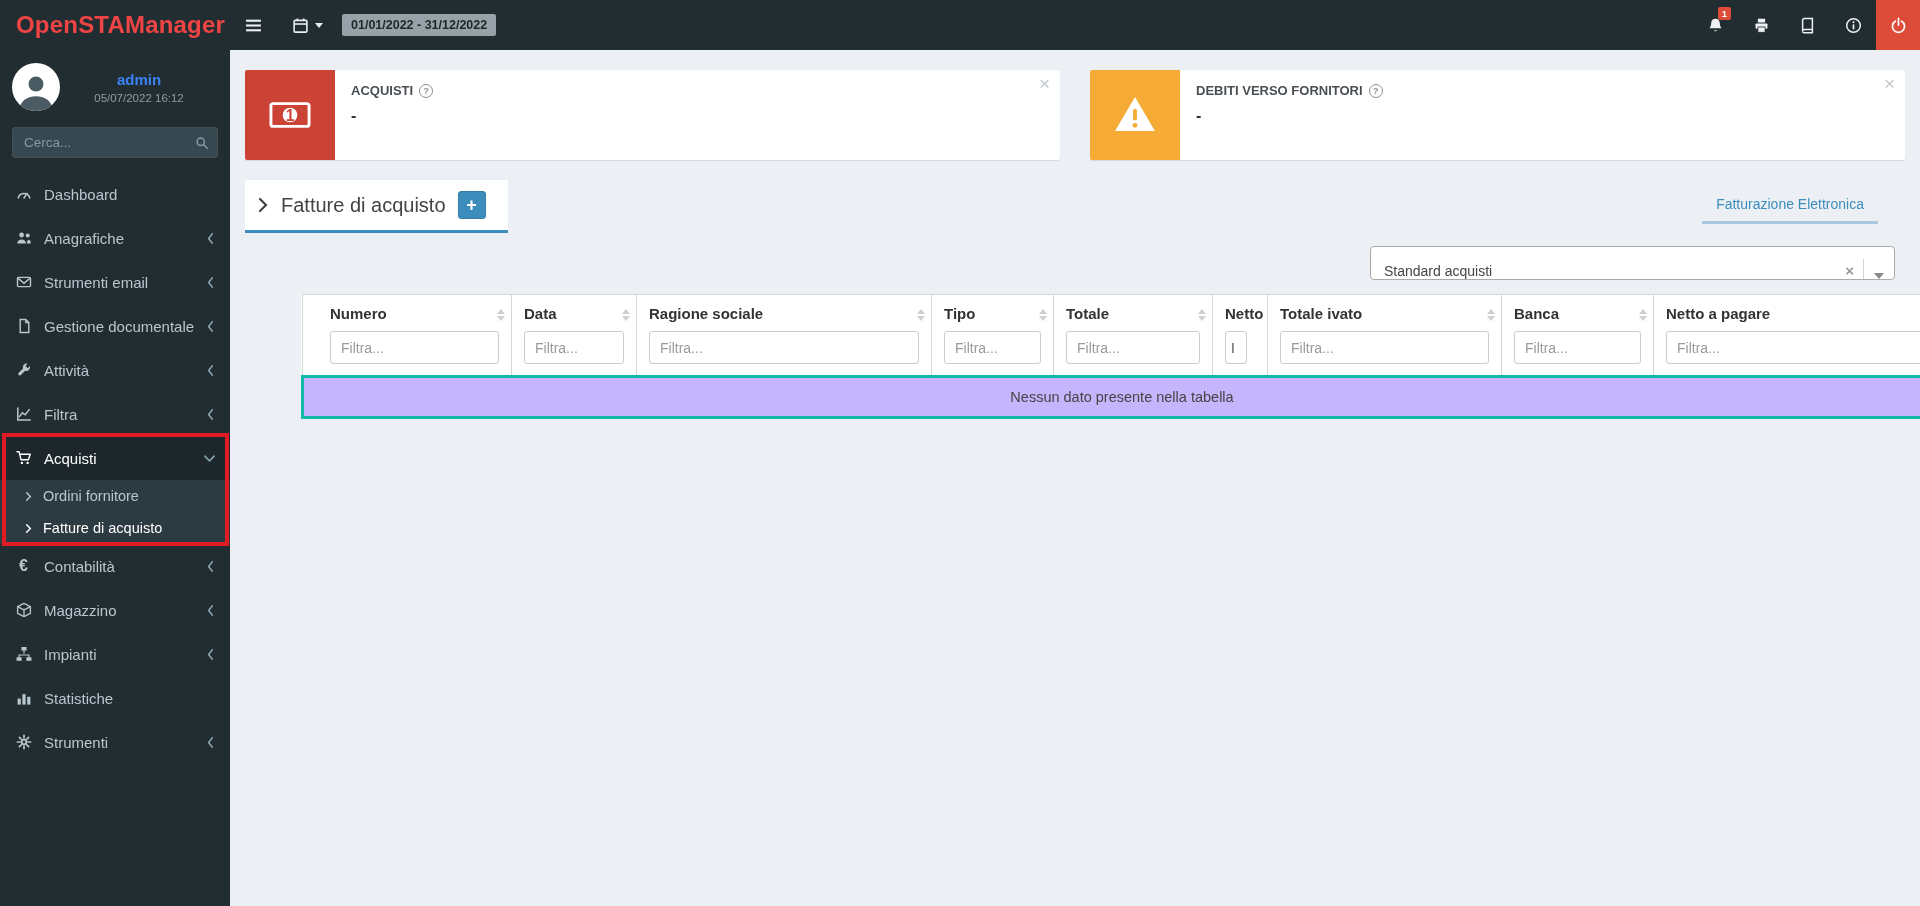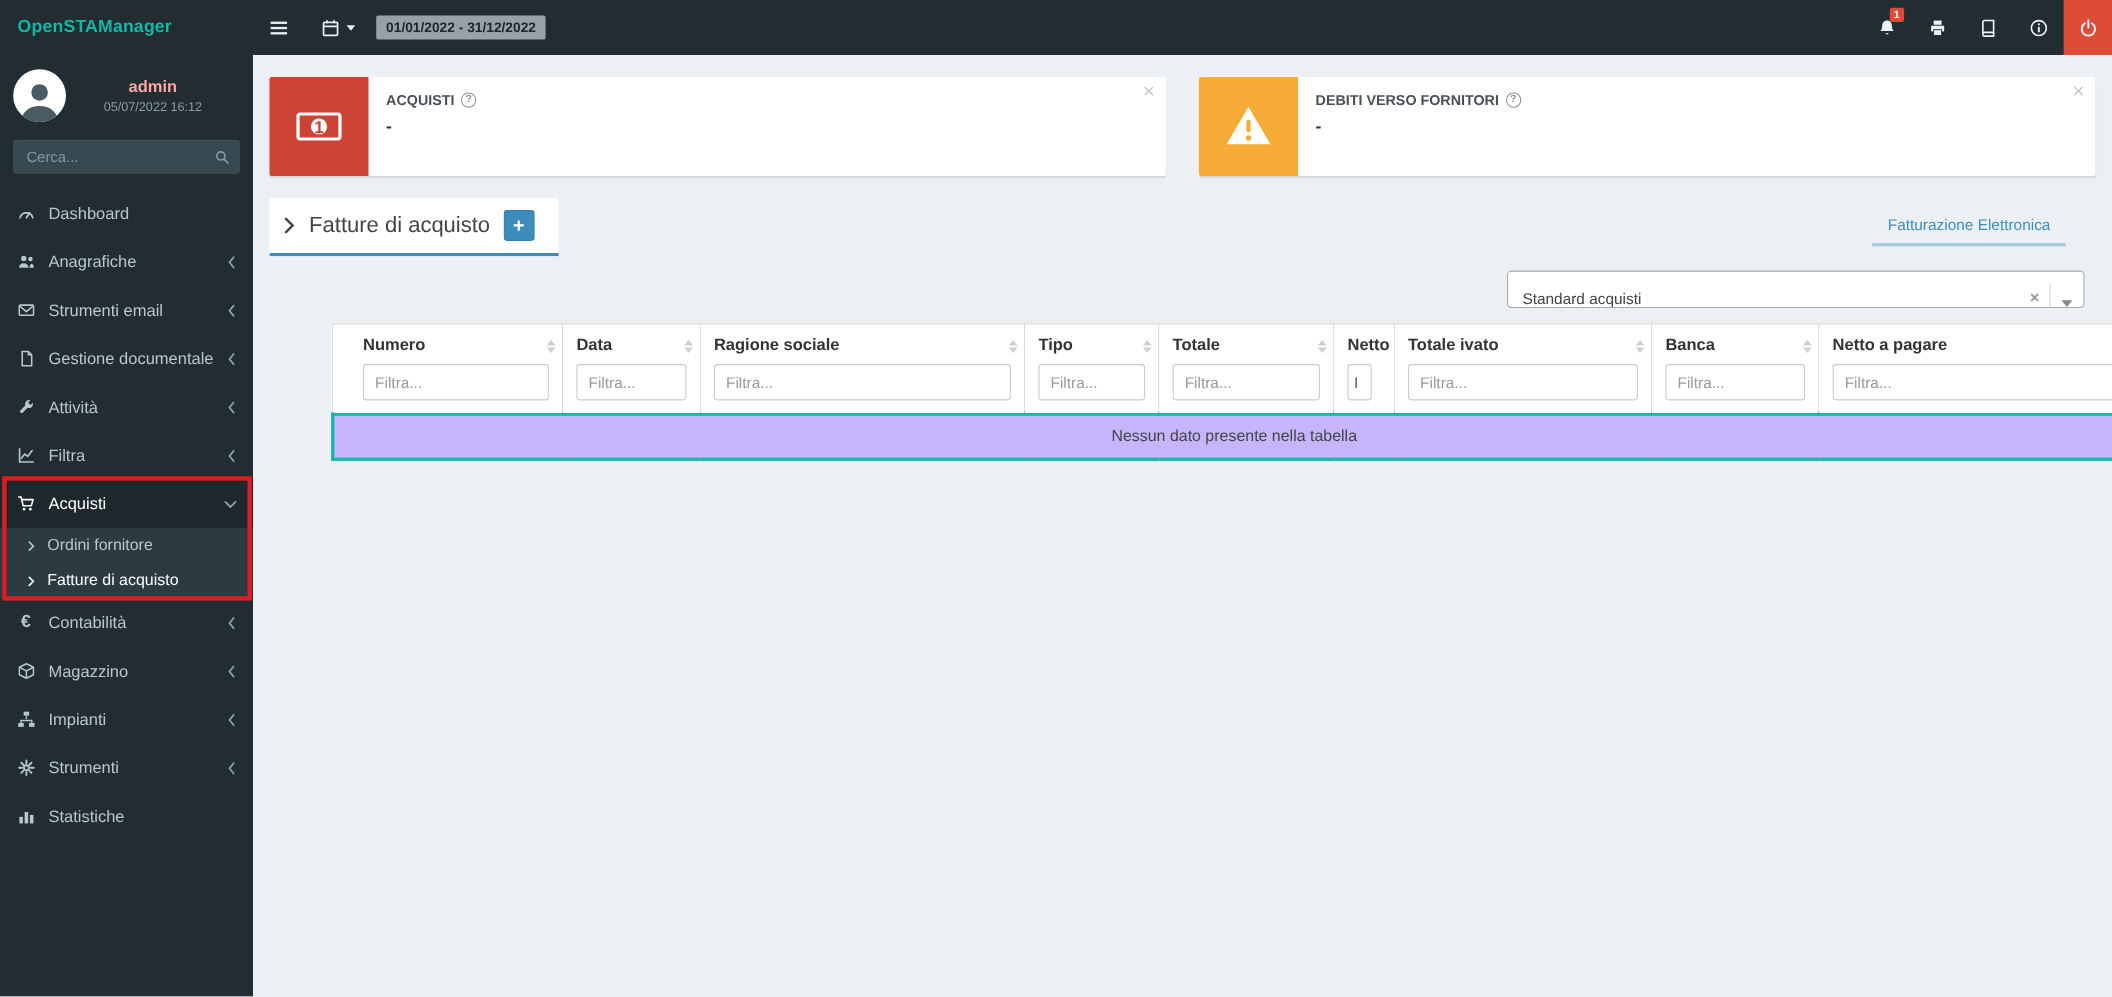--- a/index.html
+++ b/index.html
@@ -7,42 +7,42 @@
   body {
     font-family:"Liberation Sans","DejaVu Sans",sans-serif;
     background:#ecf0f5; color:#333; overflow:hidden; position:relative;
   }
   svg { display:block; }
 
   
   .topbar { position:absolute; top:0; left:0; right:0; height:50px;
     background:#222d32; display:flex; align-items:stretch; z-index:20; }
   .logo { width:230px; display:flex; align-items:center; padding-left:16px;
-    color:#14b8a6; font-size:16px; font-weight:bold; letter-spacing:.2px; background:#222d32; }
+    color:#ef4444; font-size:24px; font-weight:bold; letter-spacing:.2px; background:#222d32; }
   .nav-btn { display:flex; align-items:center; justify-content:center;
     padding:0 15px; color:#e9eef1; cursor:pointer; }
   .date-badge { align-self:center; margin-left:4px; background:#97a1a8; color:#1c262b;
     font-size:12.5px; font-weight:600; padding:4px 9px; border-radius:2px; cursor:pointer; }
   .top-spacer { flex:1; }
   .icon-btn { width:46px; display:flex; align-items:center; justify-content:center;
     color:#eef2f4; cursor:pointer; position:relative; }
   .icon-btn.power { background:#dd4b39; width:44px; }
   .notif-badge { position:absolute; top:7px; right:7px; background:#dd4b39; color:#fff;
     font-size:9.5px; font-weight:bold; padding:1px 4px; border-radius:2px; line-height:1.2; }
   .caret-down { width:0; height:0; border-left:4px solid transparent;
     border-right:4px solid transparent; border-top:5px solid #e9eef1; margin-left:6px; }
 
   
   .sidebar { position:absolute; top:50px; left:0; bottom:0; width:230px;
     background:#222d32; z-index:10; }
   .user-panel { display:flex; align-items:center; padding:13px 12px 10px; }
   .avatar { width:48px; height:48px; border-radius:50%; background:#fff; overflow:hidden;
     flex:none; display:flex; align-items:flex-end; justify-content:center; }
   .user-info { flex:1; text-align:center; }
-  .user-name { color:#fca5a5; font-size:15px; font-weight:bold; }
+  .user-name { color:#3b82f6; font-size:15px; font-weight:bold; }
   .user-date { color:#8d9ba3; font-size:11.5px; margin-top:4px; }
   .sidebar-search { position:relative; margin:6px 12px 14px; }
   .sidebar-search input { width:100%; height:31px; background:#374850; border:1px solid #434f55;
     border-radius:3px; color:#ccc; font-size:13.5px; padding:0 32px 0 11px; outline:none;
     font-family:inherit; }
   .sidebar-search input::placeholder { color:#869aa4; }
   .search-btn { position:absolute; right:2px; top:2px; width:28px; height:27px;
     display:flex; align-items:center; justify-content:center; color:#869aa4; cursor:pointer; }
   .menu a { display:flex; align-items:center; height:44px; padding:0 14px;
     color:#b8c7ce; text-decoration:none; font-size:15px; cursor:pointer; }
@@ -397,49 +397,49 @@
       <span class="mi-label">Impianti</span>
       <span class="mi-chevron">
         <svg width="11" height="13" viewBox="0 0 11 14" fill="none" stroke="currentColor" stroke-width="1.7" stroke-linecap="round">
             <polyline points="7.5,2 3.5,7 7.5,12"></polyline>
           </svg>
       </span>
     </a>
 
     <a>
       <span class="mi-icon">
+        <svg width="16" height="16" viewBox="0 0 16 16" fill="currentColor">
+            <rect x="1.6" y="8.6" width="3.2" height="6"></rect>
+            <rect x="6.4" y="4.2" width="3.2" height="10.4"></rect>
+            <rect x="11.2" y="6.8" width="3.2" height="7.8"></rect>
+          </svg>
+      </span>
+      <span class="mi-label">Statistiche</span>
+    </a>
+
+    <a>
+      <span class="mi-icon">
         <svg width="16" height="16" viewBox="0 0 16 16" fill="none" stroke="currentColor" stroke-width="1.7" stroke-linecap="round">
             <circle cx="8" cy="8" r="2.3"></circle>
             <line x1="12" y1="8" x2="14.6" y2="8"></line>
             <line x1="10.8" y1="10.8" x2="12.6" y2="12.6"></line>
             <line x1="8" y1="12" x2="8" y2="14.6"></line>
             <line x1="5.2" y1="10.8" x2="3.4" y2="12.6"></line>
             <line x1="4" y1="8" x2="1.4" y2="8"></line>
             <line x1="5.2" y1="5.2" x2="3.4" y2="3.4"></line>
             <line x1="8" y1="4" x2="8" y2="1.4"></line>
             <line x1="10.8" y1="5.2" x2="12.6" y2="3.4"></line>
           </svg>
       </span>
       <span class="mi-label">Strumenti</span>
       <span class="mi-chevron">
         <svg width="11" height="13" viewBox="0 0 11 14" fill="none" stroke="currentColor" stroke-width="1.7" stroke-linecap="round">
             <polyline points="7.5,2 3.5,7 7.5,12"></polyline>
           </svg>
       </span>
-    </a>
-
-    <a>
-      <span class="mi-icon">
-        <svg width="16" height="16" viewBox="0 0 16 16" fill="currentColor">
-            <rect x="1.6" y="8.6" width="3.2" height="6"></rect>
-            <rect x="6.4" y="4.2" width="3.2" height="10.4"></rect>
-            <rect x="11.2" y="6.8" width="3.2" height="7.8"></rect>
-          </svg>
-      </span>
-      <span class="mi-label">Statistiche</span>
     </a>
   </nav>
 </aside>
 
 <main class="main">
 
   <div class="info-row">
 
     <div class="infobox">
       <div class="ib-icon danger">

